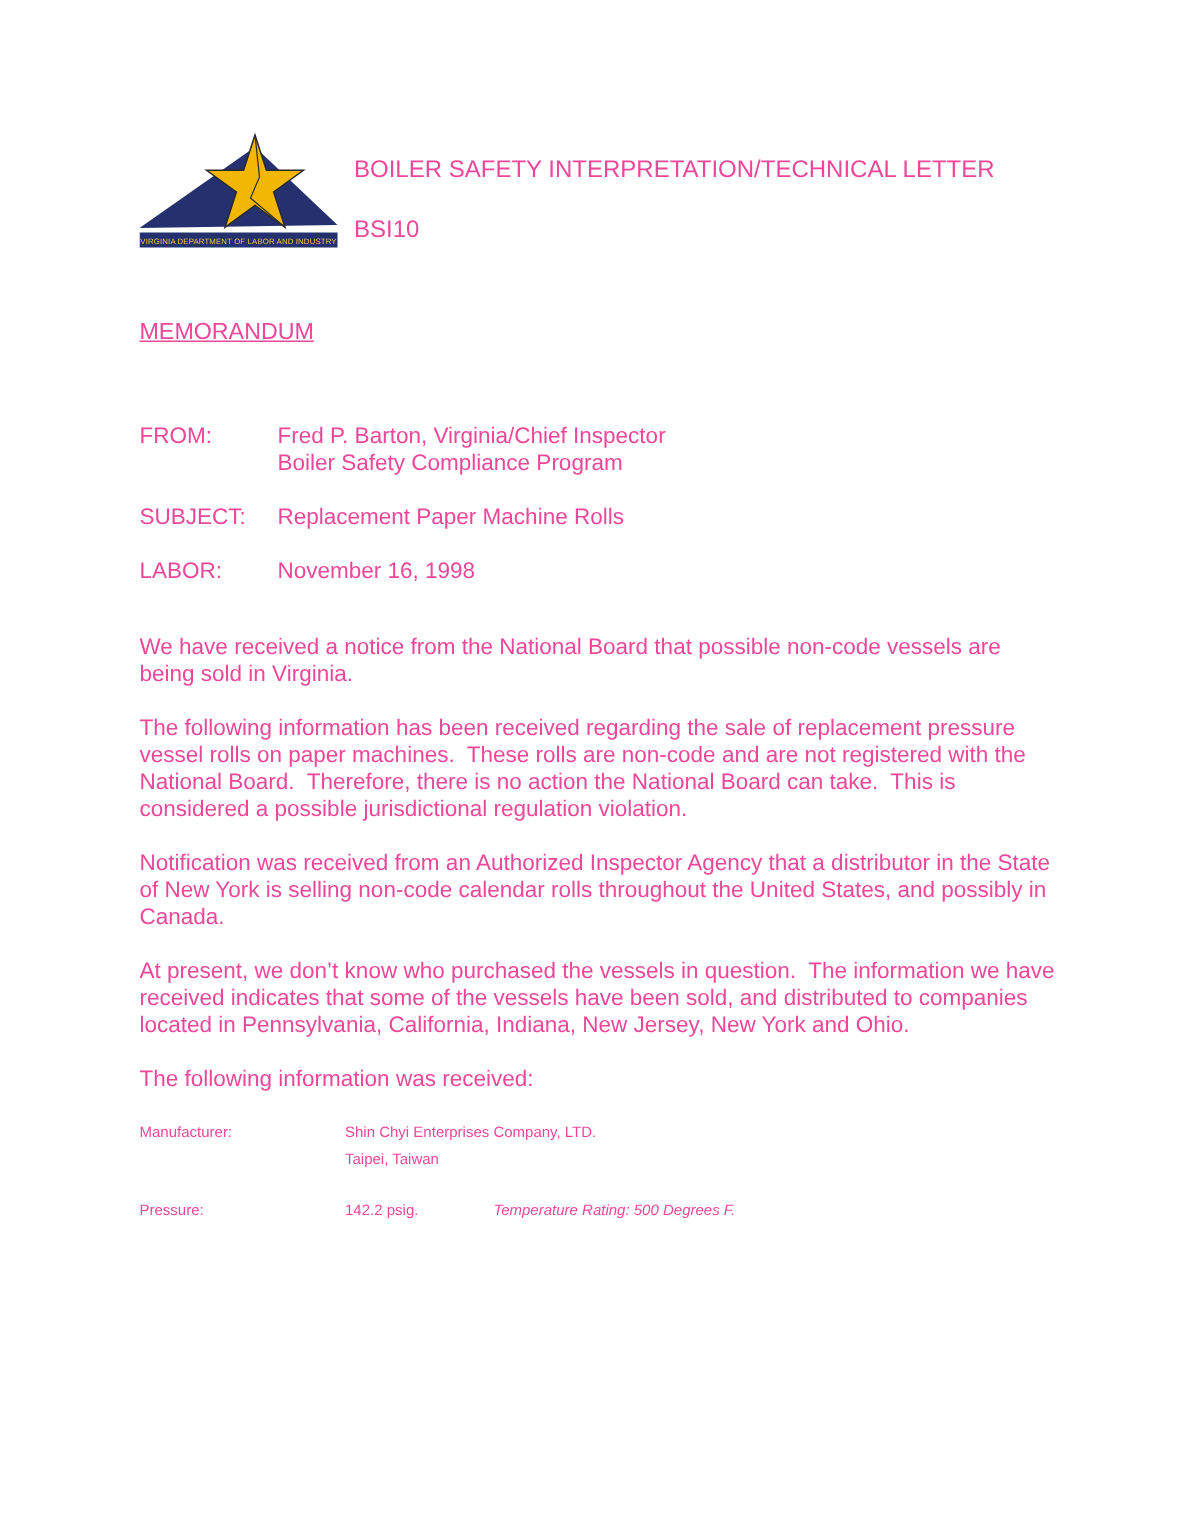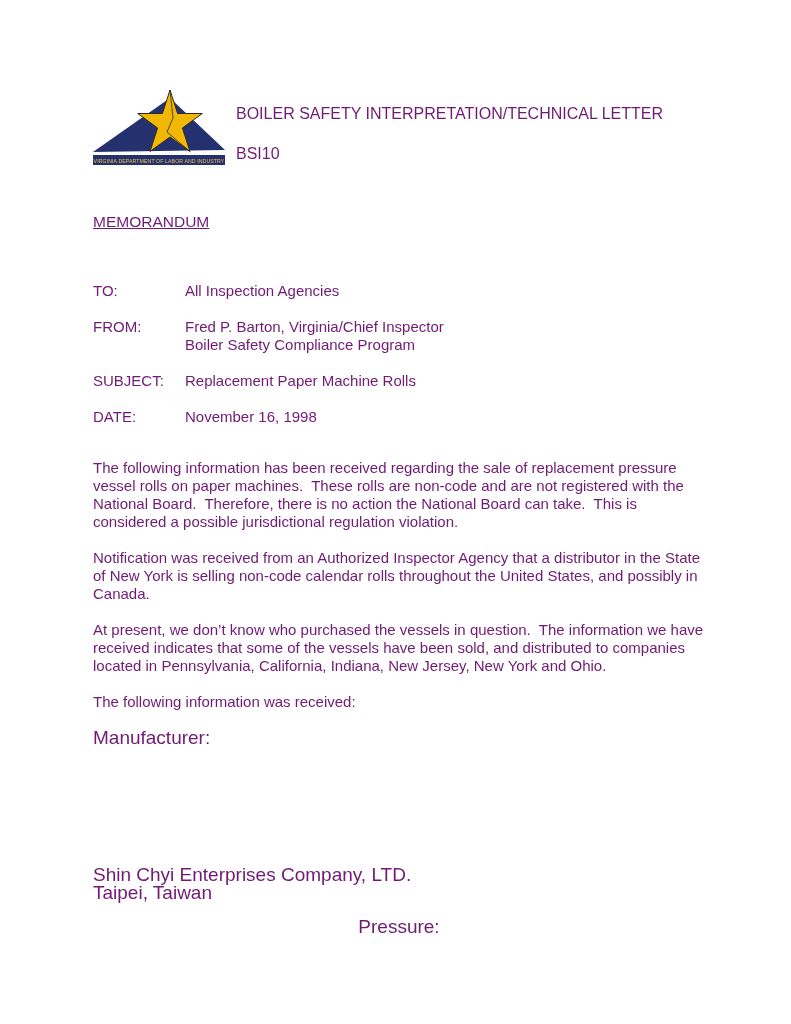--- a/index.html
+++ b/index.html
@@ -6,21 +6,21 @@
     margin: 0;
     padding: 0;
     background: #ffffff;
   }
   .page {
     position: relative;
     width: 791px;
     height: 1024px;
     background: #ffffff;
     font-family: "Liberation Sans", sans-serif;
-    color: #701a75;
+    color: #ec4899;
     overflow: hidden;
     box-sizing: border-box;
     padding: 88px 88px 0 93px;
   }
   
   .header-row {
     display: flex;
     align-items: flex-start;
   }
   .logo-wrap {
@@ -66,23 +66,22 @@
     font-size: 15px;
     line-height: 18px;
   }
   .para {
     margin: 0 0 18px 0;
     white-space: pre-wrap;
   }
   
   .detail-row {
     display: flex;
-    font-size: 19px;
+    font-size: 10px;
     line-height: 18px;
-    flex-direction: column;
   }
   .detail-label {
     flex: 0 0 137px;
   }
   .detail-value {
     white-space: pre-line;
   }
   .manufacturer-row { margin-top: 17px; }
   .pressures-heading {
     margin-top: 37px;
@@ -110,39 +109,36 @@
     </div>
     <div class="header-title"><span>BOILER SAFETY INTERPRETATION/TECHNICAL LETTER</span><br>
       <span>BSI10</span>
     </div>
   </div>
 
   <div class="memorandum">MEMORANDUM</div>
 
   <div class="memo-fields">
     <div class="memo-row">
-      <div class="memo-label">TO:</div>
-      <div class="memo-value">All Inspection Agencies</div>
-    </div>
-    <div class="memo-row">
       <div class="memo-label">FROM:</div>
       <div class="memo-value">Fred P. Barton, Virginia/Chief Inspector
 Boiler Safety Compliance Program</div>
     </div>
     <div class="memo-row">
       <div class="memo-label">SUBJECT:</div>
       <div class="memo-value">Replacement Paper Machine Rolls</div>
     </div>
     <div class="memo-row">
-      <div class="memo-label">DATE:</div>
+      <div class="memo-label">LABOR:</div>
       <div class="memo-value">November 16, 1998</div>
     </div>
   </div>
 
   <div class="body-text">
+    <p class="para">We have received a notice from the National Board that possible non-code vessels are being sold in Virginia.</p>
     <p class="para">The following information has been received regarding the sale of replacement pressure vessel rolls on paper machines.  These rolls are non-code and are not registered with the National Board.  Therefore, there is no action the National Board can take.  This is considered a possible jurisdictional regulation violation.</p>
     <p class="para">Notification was received from an Authorized Inspector Agency that a distributor in the State of New York is selling non-code calendar rolls throughout the United States, and possibly in Canada.</p>
     <p class="para">At present, we don’t know who purchased the vessels in question.  The information we have received indicates that some of the vessels have been sold, and distributed to companies located in Pennsylvania, California, Indiana, New Jersey, New York and Ohio.</p>
     <p class="para">The following information was received:</p>
 
     <div class="detail-row manufacturer-row">
       <div class="detail-label">Manufacturer:</div>
       <div class="detail-value">Shin Chyi Enterprises Company, LTD.
 Taipei, Taiwan</div>
     </div>

